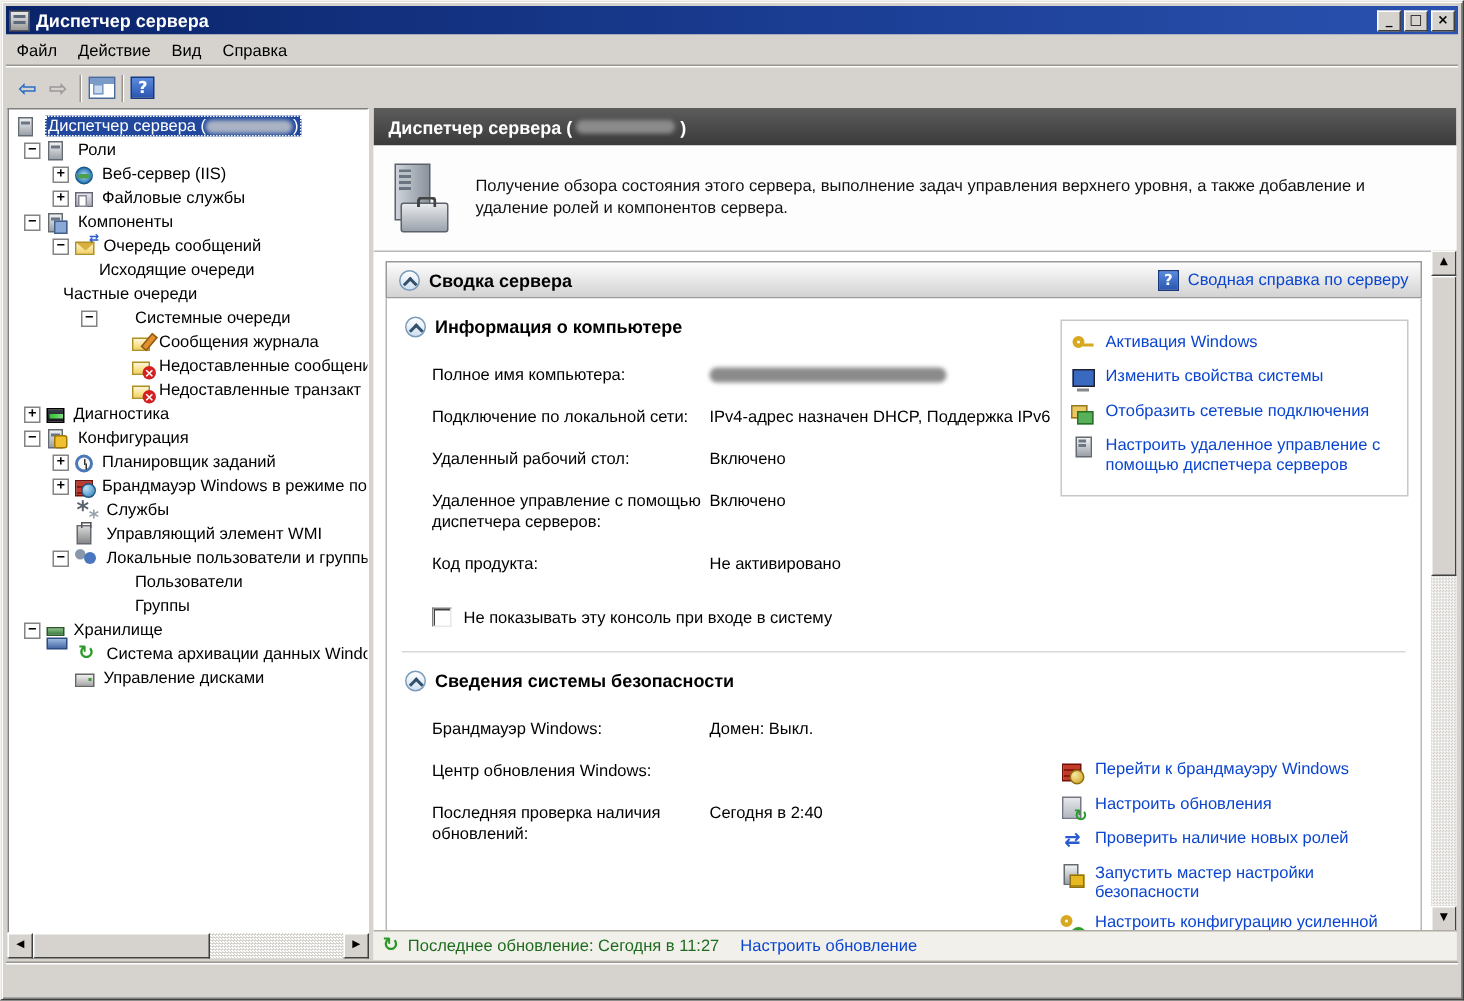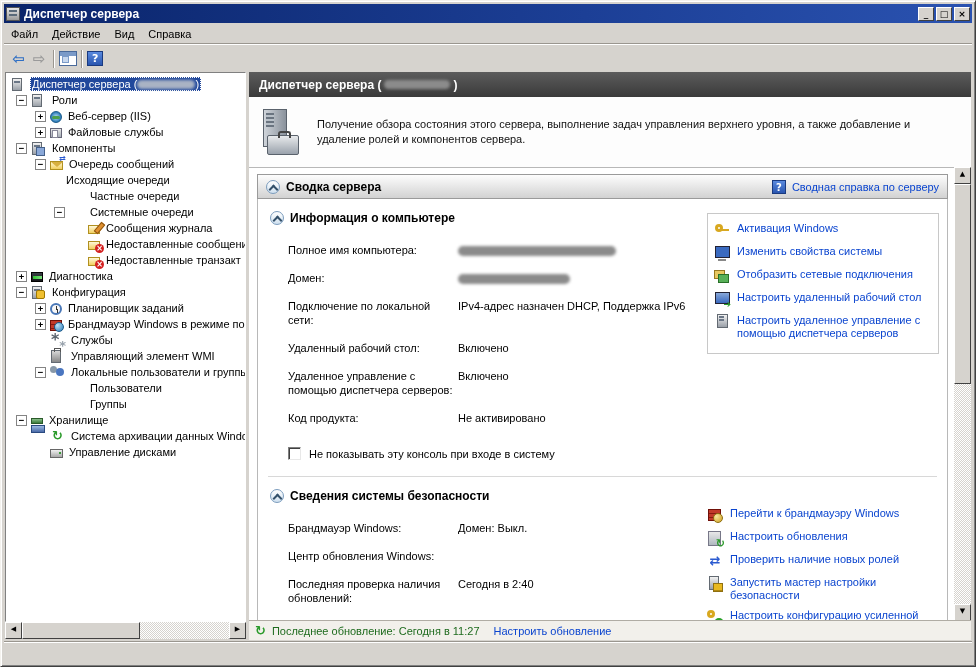--- a/index.html
+++ b/index.html
@@ -118,21 +118,21 @@
   .chev::after{content:"";position:absolute;left:3px;top:5px;width:5px;height:5px;border-left:2px solid #33506a;border-top:2px solid #33506a;transform:rotate(45deg);}
   .help-link{display:flex;align-items:center;color:#0b45cf;}
   .qicon{width:14px;height:14px;background:linear-gradient(#5a8ade,#2a56b0);border:1px solid #1a3a80;color:#fff;
     font:bold 10px/13px "DejaVu Sans",sans-serif;text-align:center;margin-right:6px;box-sizing:border-box;}
   .section-body{border:1px solid #b8b8b8;border-top:none;position:relative;background:#fff;height:430px;box-sizing:border-box;}
 
   .subsec-header{display:flex;align-items:center;padding:12px 0 4px 12px;}
   .subsec-title{font-weight:bold;font-size:12px;margin-left:6px;}
   .fields{padding-left:30px;width:430px;}
   .frow{display:flex;margin-top:14px;}
-  .flabel{width:170px;flex:none;line-height:14px;}
+  .flabel{width:185px;flex:none;line-height:14px;}
   .fvalue{line-height:14px;}
   .divider{border-top:1px solid #d8d8d8;margin:16px 10px 0 10px;}
 
   .links{position:absolute;width:232px;right:8px;}
   .links.boxed{border:1px solid #c8c8c8;padding:8px 4px 6px 6px;box-sizing:border-box;}
   .link-row{display:flex;margin-bottom:7px;}
   .link-row .li{flex:none;margin-right:7px;}
   .link-text{color:#0b45cf;line-height:13px;}
 
   
@@ -227,21 +227,21 @@
       <div class="trow" style="padding-left: 29px;">
         <span class="exp">−</span>
         <span class="ti mq"></span>
         <span class="tlabel">Очередь сообщений</span>
       </div>
       <div class="trow" style="padding-left: 24px;">
         <span class="expspace"></span>
         <span class="ti folder"></span>
         <span class="tlabel">Исходящие очереди</span>
       </div>
-      <div class="trow" style="padding-left: 48px;">
+      <div class="trow" style="">
         <span class="expspace"></span>
         <span class="ti folder"></span>
         <span class="tlabel">Частные очереди</span>
       </div>
       <div class="trow" style="padding-left: 48px;">
         <span class="exp">−</span>
         <span class="ti folder"></span>
         <span class="tlabel">Системные очереди</span>
       </div>
       <div class="trow" style="padding-left: 67px;">
@@ -357,24 +357,20 @@
         <div class="subsec-header">
           <span class="chev"></span>
           <span class="subsec-title">Информация о компьютере</span>
         </div>
         <div class="fields" id="ci-fields">
             <div class="frow">
               <span class="flabel">Полное имя компьютера:</span>
               <span class="fvalue"><span class="blob dark" style="width: 158px; height: 10px;"></span></span>
             </div>
             <div class="frow">
-              <span class="flabel">Домен:</span>
-              <span class="fvalue"><span class="blob dark" style="width: 112px; height: 10px;"></span></span>
-            </div>
-            <div class="frow">
               <span class="flabel">Подключение по локальной сети:</span>
               <span class="fvalue">IPv4-адрес назначен DHCP, Поддержка IPv6</span>
             </div>
             <div class="frow">
               <span class="flabel">Удаленный рабочий стол:</span>
               <span class="fvalue">Включено</span>
             </div>
             <div class="frow">
               <span class="flabel">Удаленное управление с помощью диспетчера серверов:</span>
               <span class="fvalue">Включено</span>
@@ -395,24 +391,20 @@
             </div>
             <div class="link-row">
               <span class="li monitor"></span>
               <span class="link-text">Изменить свойства системы</span>
             </div>
             <div class="link-row">
               <span class="li network"></span>
               <span class="link-text">Отобразить сетевые подключения</span>
             </div>
             <div class="link-row">
-              <span class="li remote"></span>
-              <span class="link-text">Настроить удаленный рабочий стол</span>
-            </div>
-            <div class="link-row">
               <span class="li servbox"></span>
               <span class="link-text">Настроить удаленное управление с помощью диспетчера серверов</span>
             </div>
           </div>
 
         <div class="divider"></div>
 
         <div class="subsec-header">
           <span class="chev"></span>
           <span class="subsec-title">Сведения системы безопасности</span>

